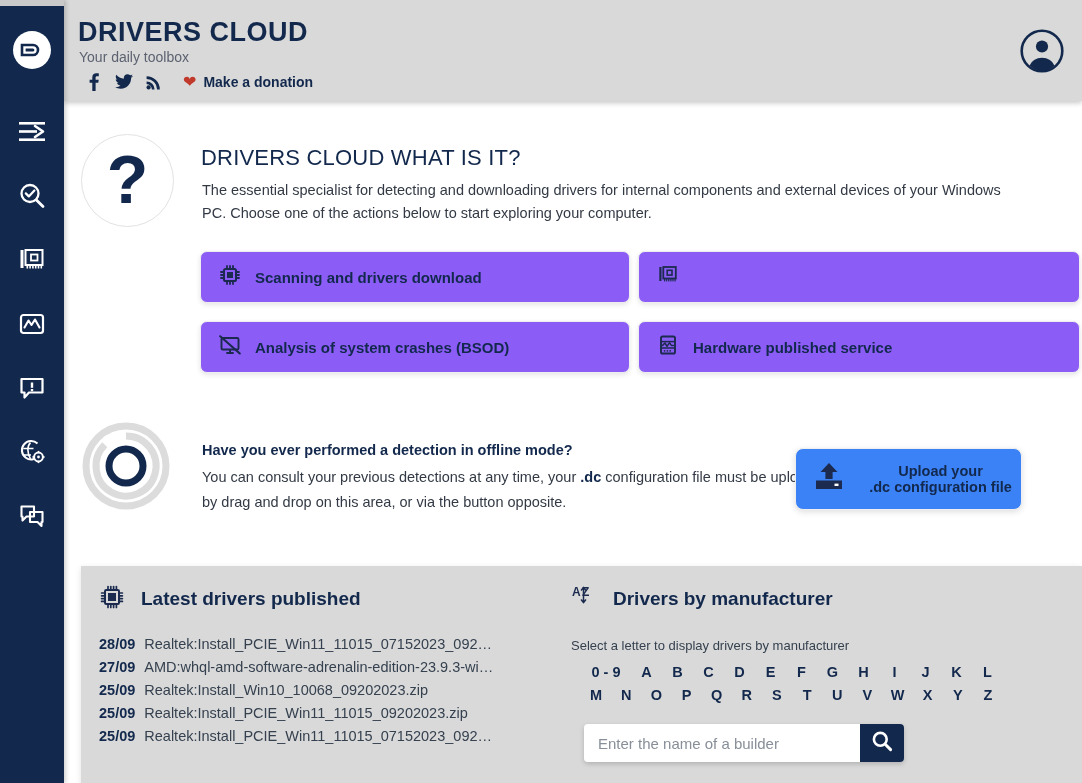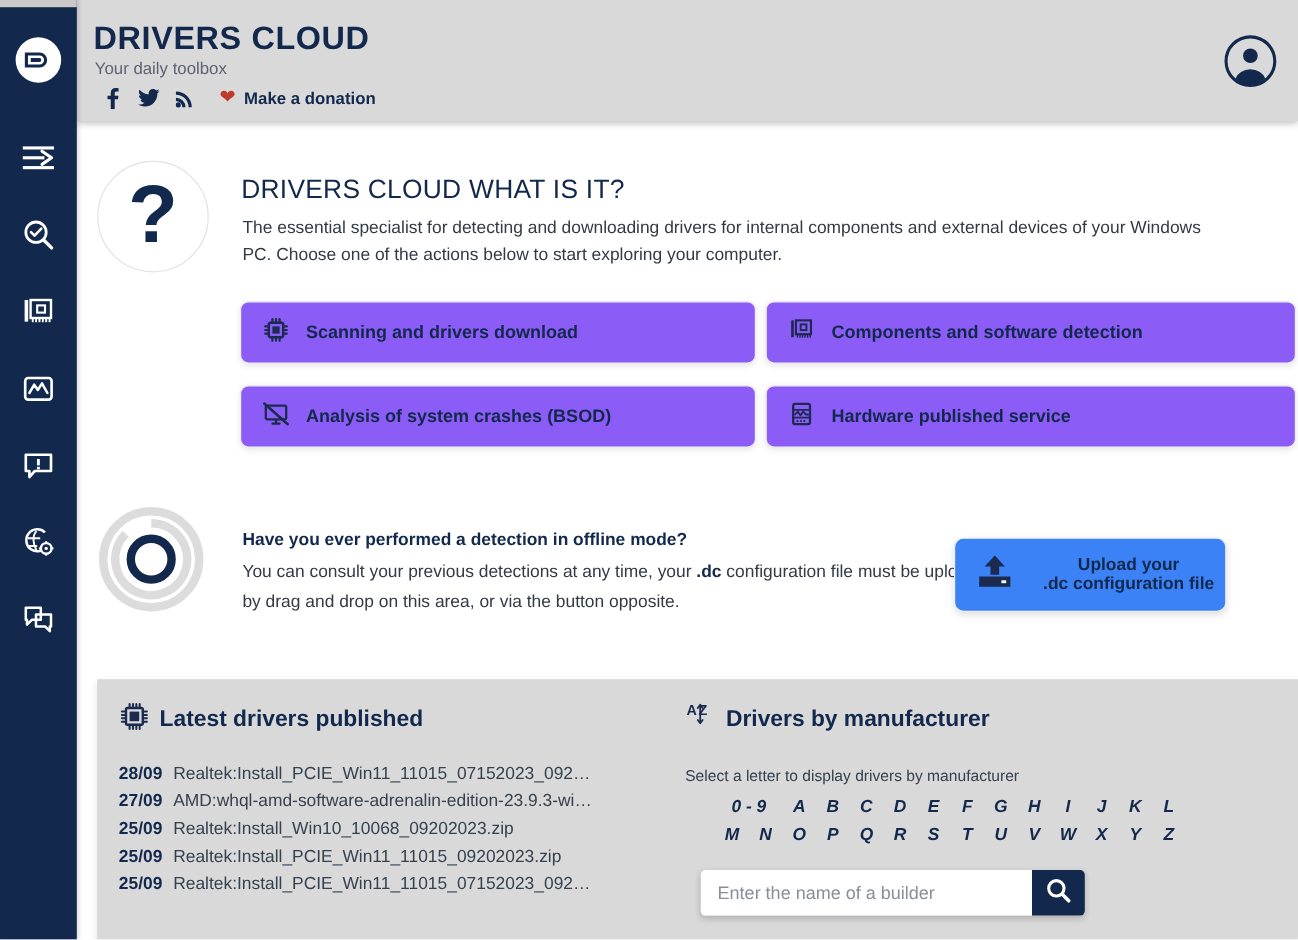--- a/index.html
+++ b/index.html
@@ -130,38 +130,38 @@
   .upload-l1 { font-size: 14.5px; font-weight:bold; color:#12284c; }
   .upload-l2 { font-size: 14.5px; font-weight:bold; color:#12284c; }
 
   
   .panel {
     position:absolute; left: 17px; top: 465px;
     width: 1001px; height: 220px;
     background: #d9d9d9;
     box-shadow: 0 2px 6px rgba(0,0,0,0.12);
   }
-  .panel-head { display:flex; align-items:center; gap: 8px; }
+  .panel-head { display:flex; align-items:center; gap: 16px; }
   .panel-title { font-size: 19px; font-weight:bold; color:#12284c; }
 
   .col-left { position:absolute; left: 18px; top: 18px; width: 450px; }
   .driver-list { margin-top: 22px; }
   .driver-row { display:flex; gap: 9px; margin-bottom: 7px; cursor:pointer; }
   .driver-date { font-size: 14.5px; font-weight: bold; color:#12284c; white-space:nowrap; }
   .driver-name {
     font-size: 14.5px; color:#35414f; white-space: nowrap;
     overflow: hidden; text-overflow: ellipsis; max-width: 352px;
   }
 
   .col-right { position:absolute; left: 490px; top: 18px; width: 500px; }
   .select-hint { margin-top: 24px; font-size: 13px; color:#35414f; }
   .alpha-rows { margin-top: 8px; }
   .alpha-row {
-    display:flex; justify-content:center; gap: 0px;
-    width: 410px; margin-left: 16px; font-style: italic;
+    display:flex; justify-content:center; gap: 12px;
+    width: 410px; margin-left: 16px;
   }
   .alpha {
     width: 28px; text-align:center; font-size: 14.5px; font-weight:bold;
     color:#12284c; cursor:pointer; line-height: 23px;
   }
   .alpha.wide { width: 56px; }
   .searchbar {
     margin-top: 17px; margin-left: 13px;
     width: 320px; height: 38px; display:flex;
     box-shadow: 0 2px 5px rgba(0,0,0,0.18); border-radius: 4px;
@@ -367,21 +367,20 @@
             <g fill="#1b2a4e">
               <rect x="7" y="15" width="1.2" height="2.4"></rect>
               <rect x="9.1" y="15" width="1.2" height="2.4"></rect>
               <rect x="11.2" y="15" width="1.2" height="2.4"></rect>
               <rect x="13.3" y="15" width="1.2" height="2.4"></rect>
               <rect x="15.4" y="15" width="1.2" height="2.4"></rect>
               <rect x="17.5" y="15" width="1.2" height="2.4"></rect>
             </g>
           </svg>
         </span>
-        <span class="card-label">Components and software detection</span>
       </div>
 
       <div class="card c3">
         <span>
           <svg width="22" height="22" viewBox="0 0 22 22">
             <rect x="2.5" y="4" width="17" height="11.5" rx="1.3" fill="none" stroke="#1b2a4e" stroke-width="1.9"></rect>
             <path d="M8 19 H14" stroke="#1b2a4e" stroke-width="1.9" stroke-linecap="round"></path>
             <path d="M11 15.5 V19" stroke="#1b2a4e" stroke-width="1.9"></path>
             <path d="M1.2 2.3 L20.8 19.5" stroke="#1b2a4e" stroke-width="2.1" stroke-linecap="round"></path>
           </svg>

